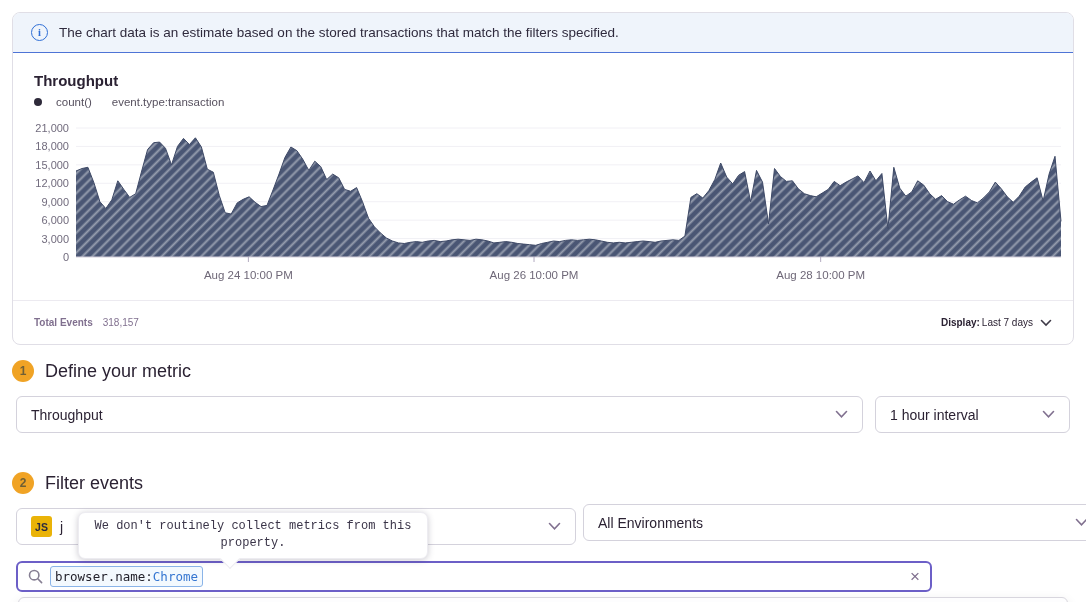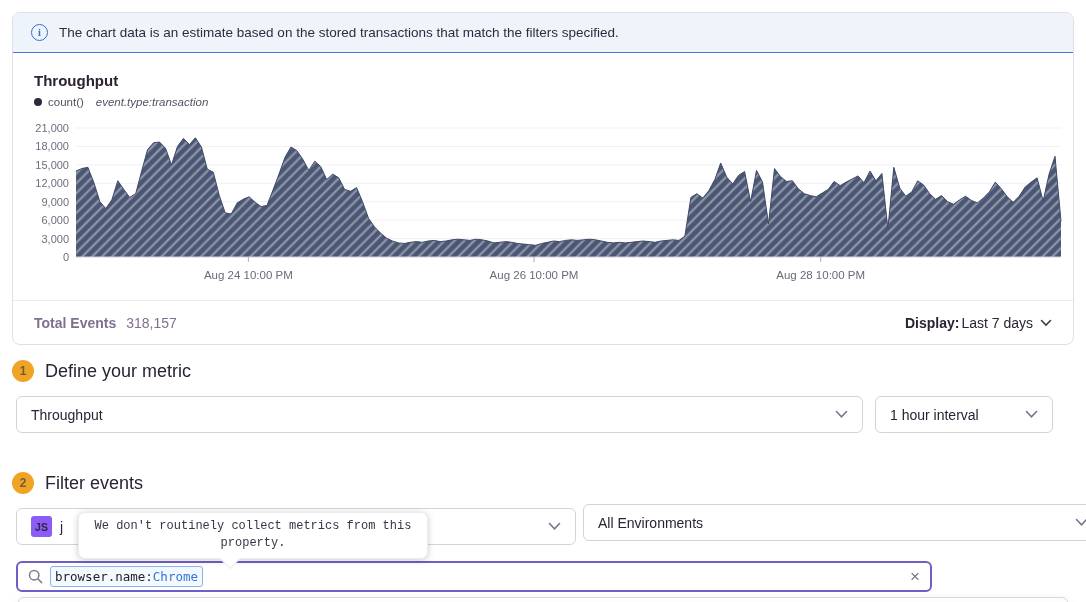--- a/index.html
+++ b/index.html
@@ -9,48 +9,48 @@
   
   .chart-panel { position:absolute; left:12px; top:12px; width:1062px; height:333px;
     background:#fff; border:1px solid #e0dee6; border-radius:8px; }
   .banner { position:absolute; left:0; right:0; top:0; height:40px; background:#eff4fb;
     border-bottom:1px solid #4e74d6; border-radius:7px 7px 0 0; display:flex; align-items:center;
     padding-left:18px; gap:11px; font-size:13.5px; color:#2f2a3d; }
   .info-icon { width:17px; height:17px; border:1.5px solid #2f6fd6; border-radius:50%;
     color:#2f6fd6; font-size:10.5px; font-weight:700; display:flex; align-items:center;
     justify-content:center; flex:0 0 auto; font-family:"Liberation Serif", serif; }
   .chart-title { position:absolute; left:21px; top:59px; font-size:15px; font-weight:700; color:#2b2233; }
-  .legend { position:absolute; left:21px; top:83px; display:flex; align-items:center; gap:6px;
+  .legend { position:absolute; left:21px; top:83px; display:flex; align-items:center; gap:14px;
     font-size:11.5px; color:#57515f; }
   .legend-dot { width:8px; height:8px; border-radius:50%; background:#2e2a3a; }
-  .legend-query { margin-left:6px;font-style:italic; }
+  .legend-query { margin-left:6px; }
   #chart-svg { position:absolute; left:0; top:100px; }
   .y-label { font-size:11px; fill:#716b7d; font-family:"Liberation Sans", sans-serif; }
   .x-label { font-size:11.5px; fill:#6f6878; font-family:"Liberation Sans", sans-serif; }
   .totals { position:absolute; left:0; right:0; top:287px; bottom:0; border-top:1px solid #eceaf0;
-    display:flex; align-items:center; justify-content:space-between; padding:0 21px; font-size:14px; }
+    display:flex; align-items:center; justify-content:space-between; padding:0 21px; font-size:10px; }
   .totals-left { display:flex; align-items:center; color:#80708f; }
   .total-label { font-weight:700; }
   .total-value { margin-left:10px; }
   .display-sel { display:flex; align-items:center; cursor:pointer; color:#2b2233; }
   .display-label { font-weight:700; margin-right:2px; }
   .chev { margin-left:7px; display:inline-flex; }
 
   
   .step-row { position:absolute; left:12px; display:flex; align-items:center; gap:11px; }
   .step-badge { width:22px; height:22px; border-radius:50%; background:#f0a325; color:#6f5f35;
     font-size:12px; font-weight:700; display:flex; align-items:center; justify-content:center; }
   .step-heading { font-size:18px; color:#2b2233; }
 
   
   .select { position:absolute; height:37px; background:#fff; border:1px solid #d4d2dc;
     border-radius:6px; display:flex; align-items:center; padding:0 14px; font-size:14px;
     color:#2b2233; cursor:pointer; }
   .select .chev { margin-left:auto; }
-  .js-badge { width:21px; height:21px; background:#8b5cf6; border-radius:3px; color:#2b2940;
+  .js-badge { width:21px; height:21px; background:#eab308; border-radius:3px; color:#2b2940;
     font-size:10.5px; font-weight:700; display:flex; align-items:center; justify-content:center;
     margin-right:8px; flex:0 0 auto; }
 
   
   .tooltip { position:absolute; left:78px; top:512px; width:350px; background:#fff; z-index:6;
     border:1px solid #edecf1; border-radius:7px; padding:5px 10px 6px; text-align:center;
     font-size:12px; line-height:17px; color:#3a3448;
     box-shadow:0 1px 6px rgba(50,45,70,0.25);font-family:Liberation Mono, monospace; }
   .tooltip-arrow { position:absolute; left:144px; bottom:-8px; width:14px; height:14px; background:#fff;
     transform:rotate(45deg); border-right:1px solid #edecf1; border-bottom:1px solid #edecf1; }
@@ -147,21 +147,21 @@
 </div>
 
 <div class="select" style="left:16px; top:396px; width:847px;">
   <span>Throughput</span>
   <span class="chev">
     <svg width="13" height="9" viewBox="0 0 13 9">
         <path d="M1.5 1.5 L6.5 6.8 L11.5 1.5" fill="none" stroke="#80708f" stroke-width="1.6" stroke-linecap="round"></path>
       </svg>
   </span>
 </div>
-<div class="select" style="left:875px; top:396px; width:178px;">
+<div class="select" style="left:875px; top:396px; width:195px;">
   <span>1 hour interval</span>
   <span class="chev">
     <svg width="13" height="9" viewBox="0 0 13 9">
         <path d="M1.5 1.5 L6.5 6.8 L11.5 1.5" fill="none" stroke="#80708f" stroke-width="1.6" stroke-linecap="round"></path>
       </svg>
   </span>
 </div>
 
 <div class="step-row" style="top:472px;">
   <span class="step-badge">2</span>

